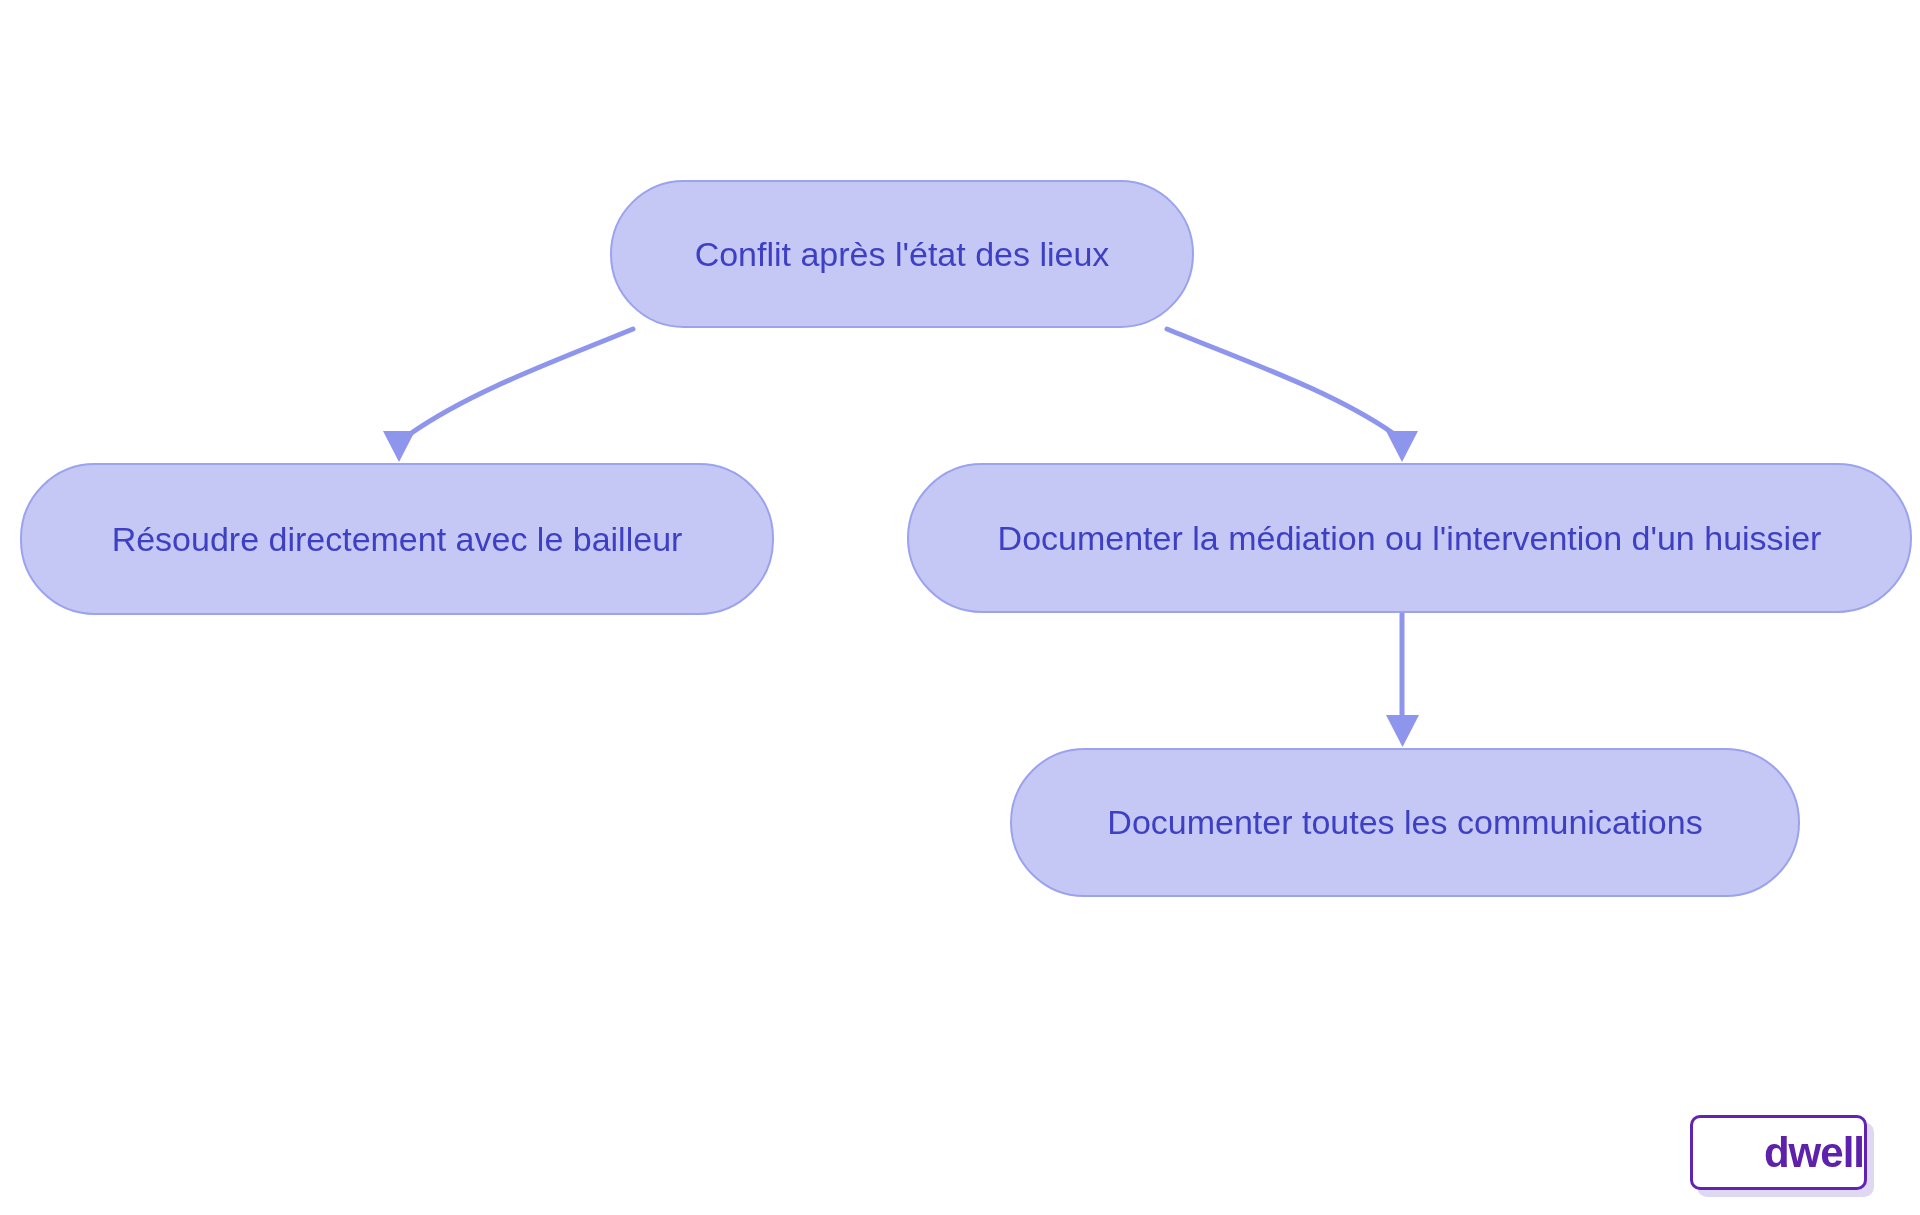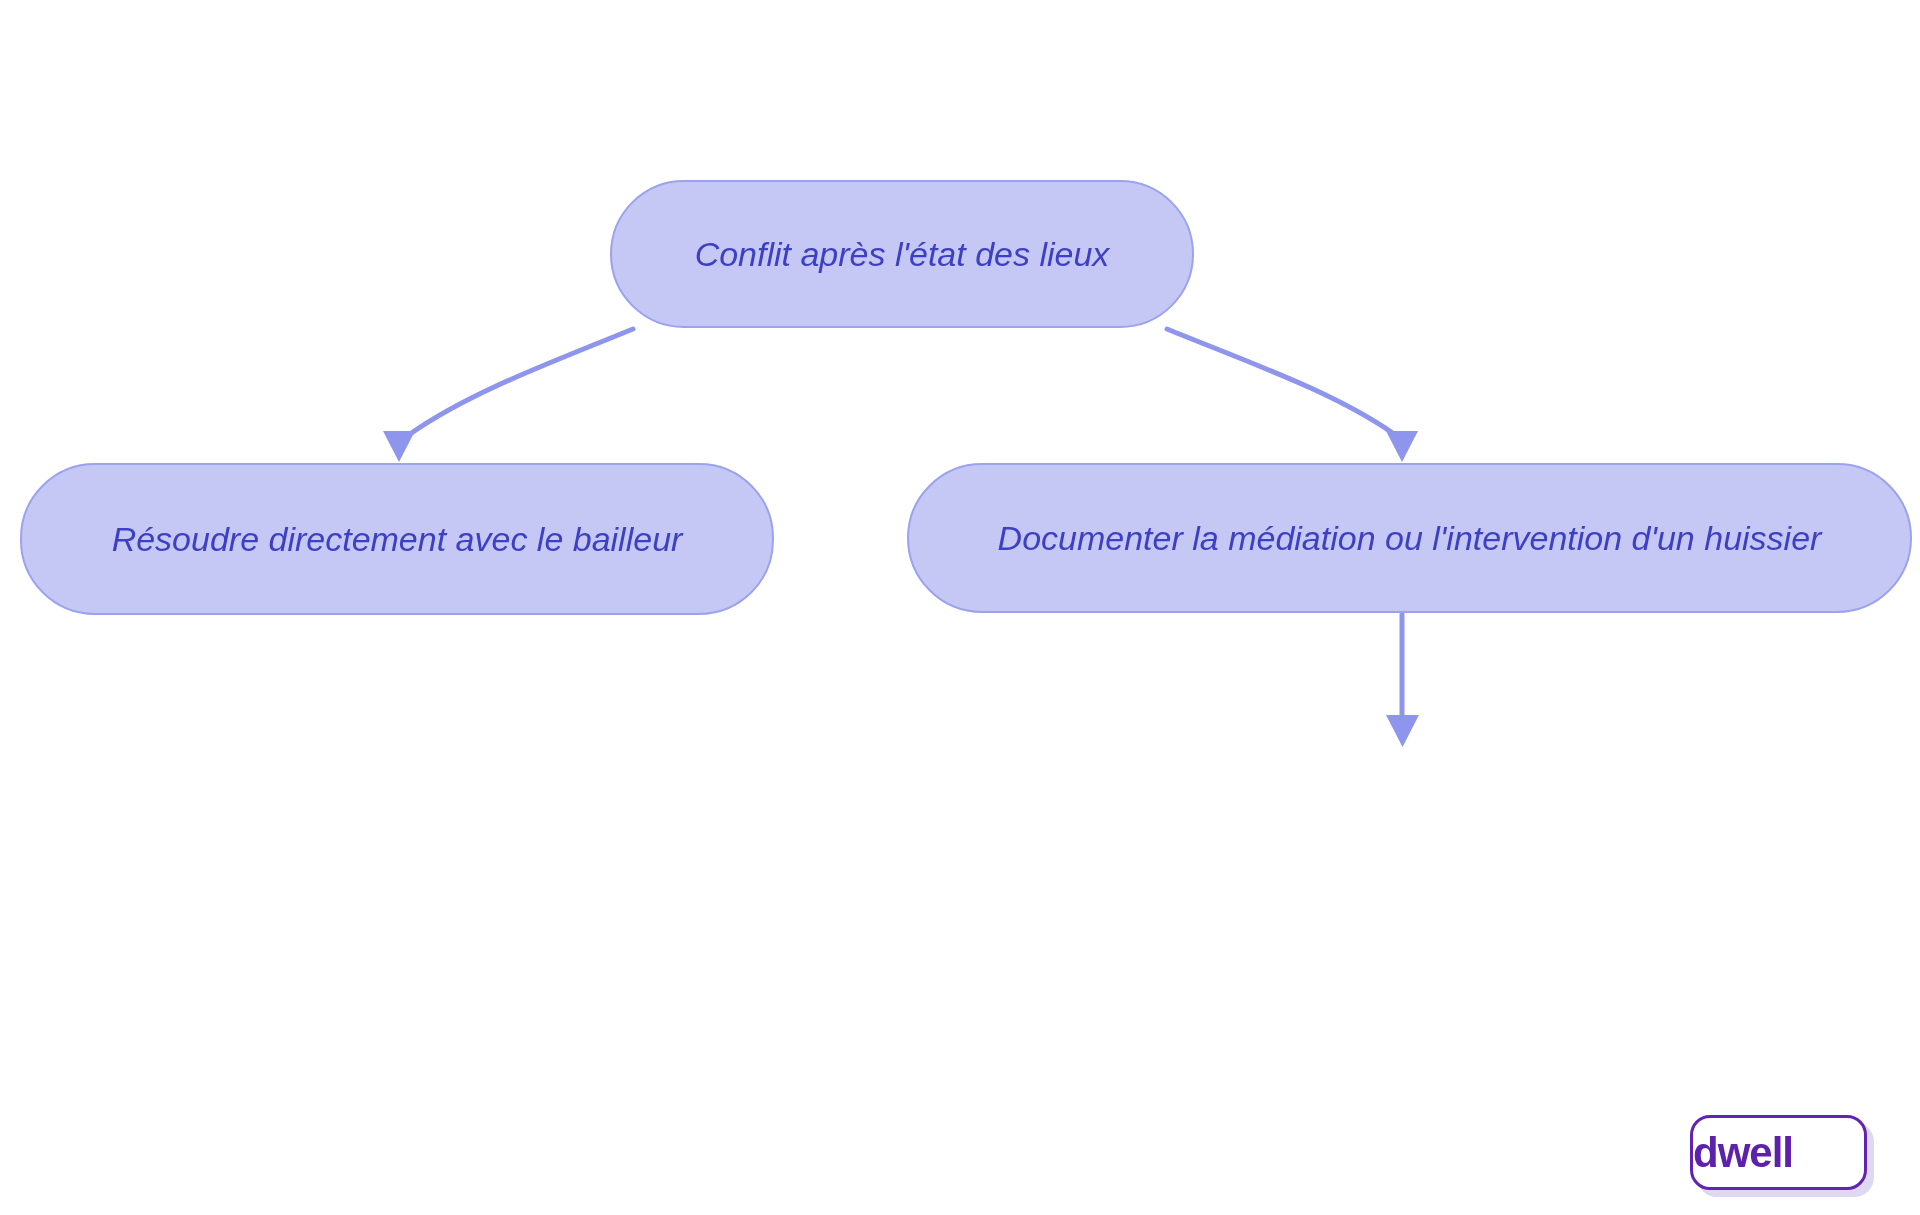--- a/index.html
+++ b/index.html
@@ -48,37 +48,36 @@
     justify-content:center;
     background:var(--node-fill);
     border:2px solid var(--node-border);
     border-radius:75px;
     color:var(--node-text);
     font-size:34px;
     line-height:1.2;
     text-align:center;
     padding:14px 36px;
     white-space:nowrap;
-    font-style:italic;
   }
   .node-top   {left:610px;  top:180px; width:584px;  height:148px;}
   .node-left  {left:20px;   top:463px; width:754px;  height:152px;}
   .node-right {left:907px;  top:463px; width:1005px; height:150px;}
   .node-bottom{left:1010px; top:748px; width:790px;  height:149px;}
   .logo-badge{
     position:absolute;
     left:1690px; top:1115px;
     width:177px; height:75px;
     background:#ffffff;
     border:3px solid var(--logo-border);
-    border-radius:20px;
+    border-radius:10px;
     box-shadow:7px 7px 0 0 var(--logo-shadow);
     display:flex;
     align-items:center;
-    justify-content:flex-start;
+    justify-content:flex-end;
   }
   .logo-text{
     color:var(--logo-purple);
     font-size:42px;
     font-weight:bold;
     letter-spacing:-1px;
   }
 </style>
 </head>
 <body>
@@ -105,18 +104,21 @@
   </div>
 
   <div class="flow-node node-left">
     <span>Résoudre directement avec le bailleur</span>
   </div>
 
   <div class="flow-node node-right">
     <span>Documenter la médiation ou l'intervention d'un huissier</span>
   </div>
 
+  <div class="flow-node node-bottom">
+    <span>Documenter toutes les communications</span>
+  </div>
 
   <div class="logo-badge">
     <span class="logo-text">dwell</span>
   </div>
 
 </div>
 
 </body></html>

